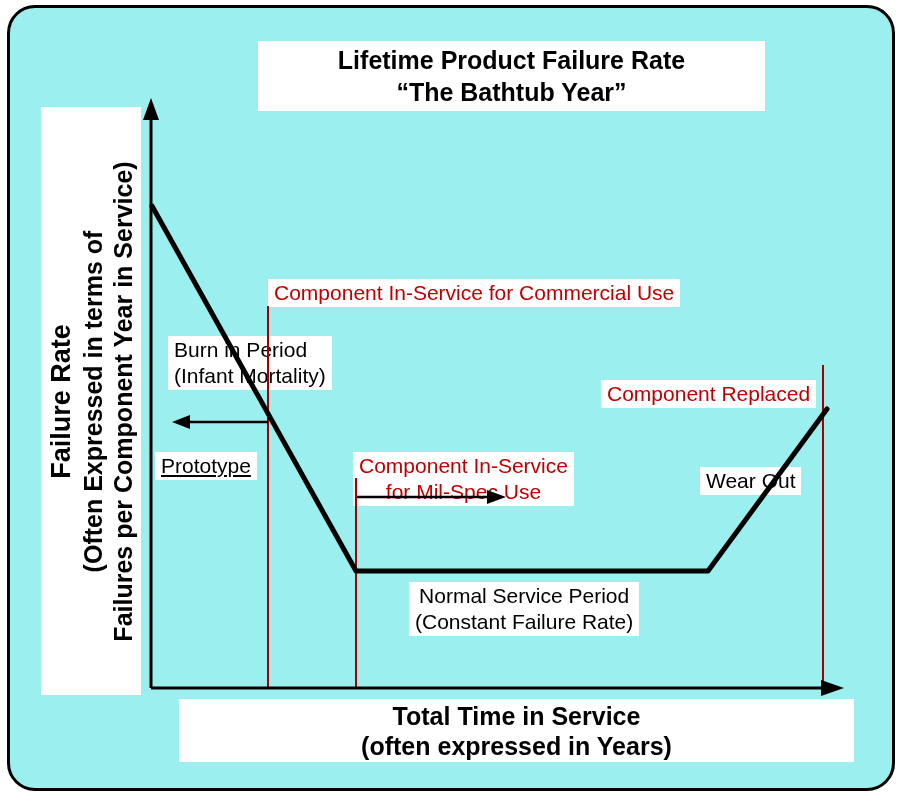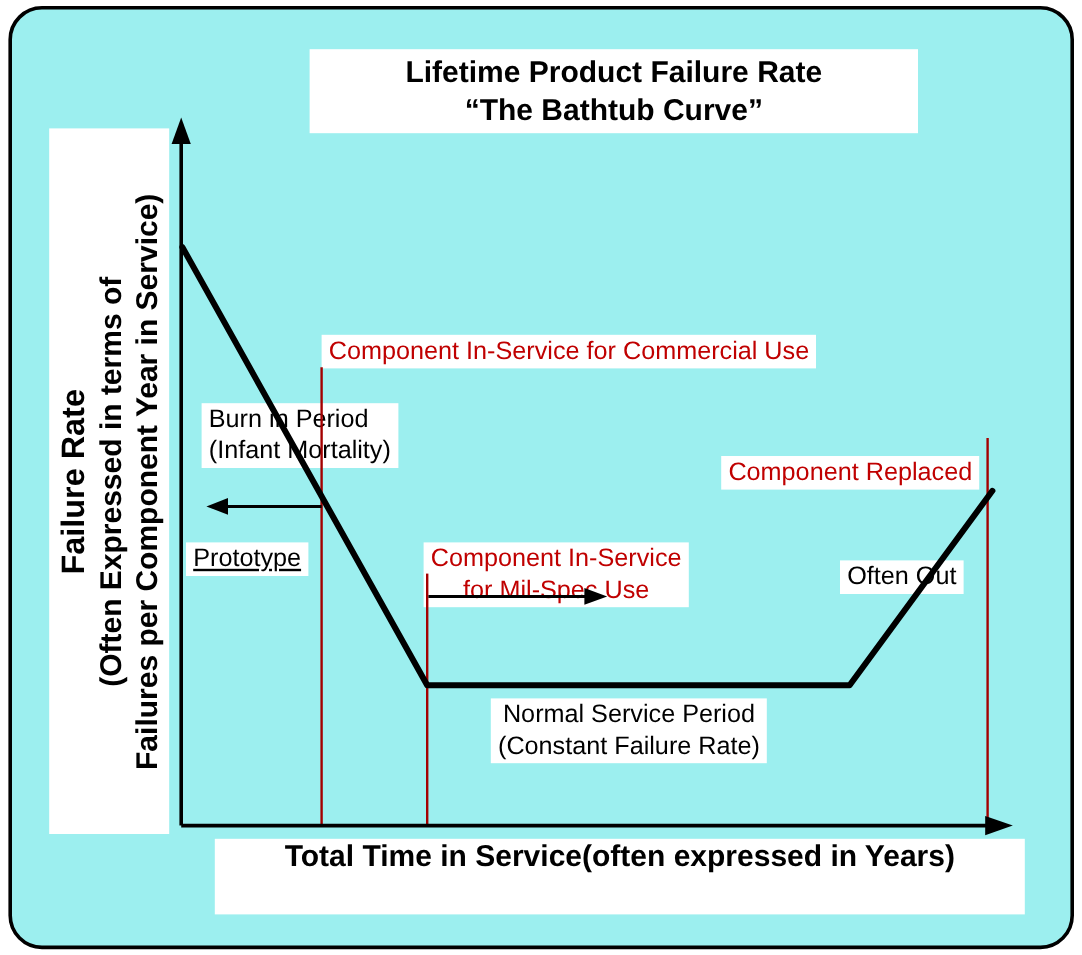--- a/index.html
+++ b/index.html
@@ -22,21 +22,21 @@
     position:absolute; left:41px; top:107px; width:100px; height:588px;
     background:#ffffff; display:flex; align-items:center; justify-content:center;
   }
   .yaxis-rot { transform:rotate(-90deg); flex-shrink:0; text-align:center;
     font-weight:bold; white-space:nowrap; color:#000; }
   .yaxis-rot .l1 { font-size:27px; line-height:33px; }
   .yaxis-rot .l2 { font-size:25px; line-height:30px; }
 
   .xaxis-box {
     position:absolute; left:179px; top:699px; width:675px; height:63px;
-    background:#ffffff; display:flex; flex-direction:row; justify-content:center;
+    background:#ffffff; display:flex; flex-direction:column; justify-content:center;
     text-align:center; font-weight:bold; font-size:25px; line-height:30px; color:#000;
   }
 
   .lbl {
     position:absolute; background:#ffffff; color:#000;
     font-size:21px; line-height:26px; padding:1px 6px; white-space:nowrap;
   }
   .red { color:#C00000;margin-left:17px; }
   .center { text-align:center; }
 
@@ -44,21 +44,21 @@
 </style>
 </head>
 <body>
 
 <div id="page">
 
   <div class="frame"></div>
 
   <div class="title-box">
     <div>Lifetime Product Failure Rate</div>
-    <div>“The Bathtub Curve”</div>
+    <div>“The Bathtub Year”</div>
   </div>
 
   <div class="yaxis-box">
     <div class="yaxis-rot">
       <div class="l1">Failure Rate</div>
       <div class="l2">(Often Expressed in terms of</div>
       <div class="l2">Failures per Component Year in Service)</div>
     </div>
   </div>
 
@@ -79,21 +79,21 @@
     <div>Prototype</div>
   </div>
 
   <div class="lbl red center" style="left:336px; top:452px;">
     <div>Component In-Service</div>
     <div>for Mil-Spec Use</div>
   </div>
 
   <div class="lbl red" style="left:584px; top:380px;text-align:center;">Component Replaced</div>
 
-  <div class="lbl" style="left:700px; top:467px;">Often Out</div>
+  <div class="lbl" style="left:700px; top:467px;">Wear Out</div>
 
   <div class="lbl center" style="left:409px; top:582px;">
     <div>Normal Service Period</div>
     <div>(Constant Failure Rate)</div>
   </div>
 
   <svg class="overlay" width="902" height="796" viewBox="0 0 902 796">
 
     <line x1="268" y1="306" x2="268" y2="687" stroke-width="2" stroke="#A40000"></line>
     <line x1="356" y1="478" x2="356" y2="687" stroke-width="2" stroke="#A40000"></line>

